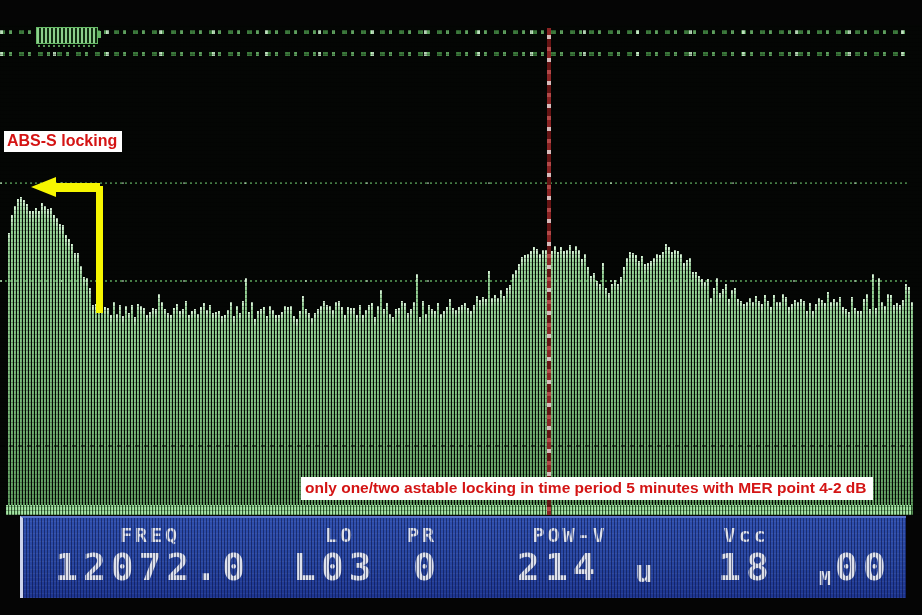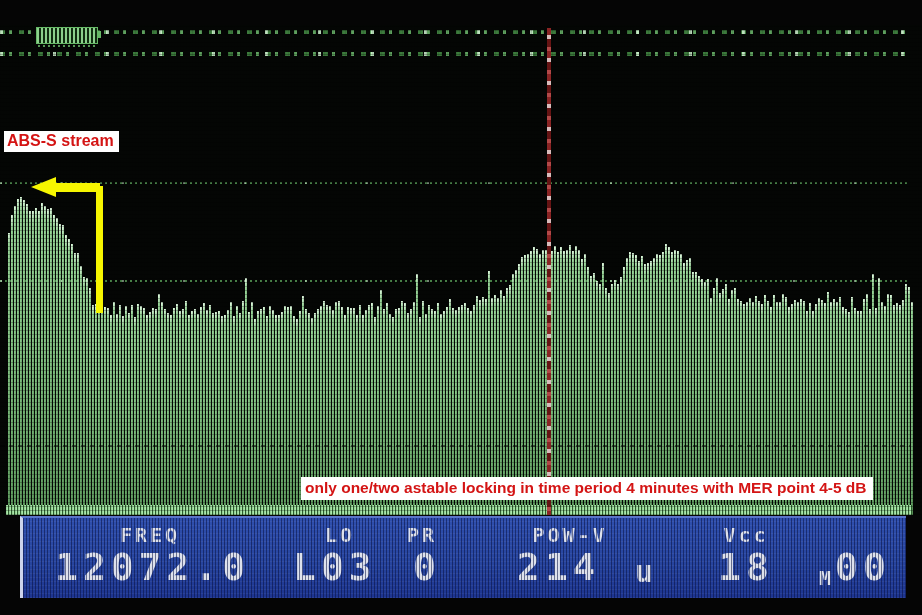--- a/index.html
+++ b/index.html
@@ -393,22 +393,22 @@
 
     <div id="level-indicator"></div>
     <div id="level-notch"></div>
     <div id="level-dots"></div>
 
     <div id="arrow-shaft-v" class="arrow-part"></div>
     <div id="arrow-shaft-h" class="arrow-part"></div>
     <div id="arrow-head" class="arrow-part"></div>
   </div>
 
-  <div id="abs-label" class="callout">ABS-S stream</div>
-  <div id="locking-note" class="callout">only one/two astable locking in time period 4 minutes with MER point 4-5 dB</div>
+  <div id="abs-label" class="callout">ABS-S locking</div>
+  <div id="locking-note" class="callout">only one/two astable locking in time period 5 minutes with MER point 4-2 dB</div>
 
   <div id="status-bar">
     <div class="sb-label" style="left:52px;width:150px">FREQ</div>
     <div class="sb-value" style="left:32px">12072.0</div>
 
     <div class="sb-label" style="left:277px;width:80px">LO</div>
     <div class="sb-value" style="left:270px">L03</div>
 
     <div class="sb-label" style="left:369px;width:60px">PR</div>
     <div class="sb-value" style="left:374px;width:60px;text-align:center">0</div>

